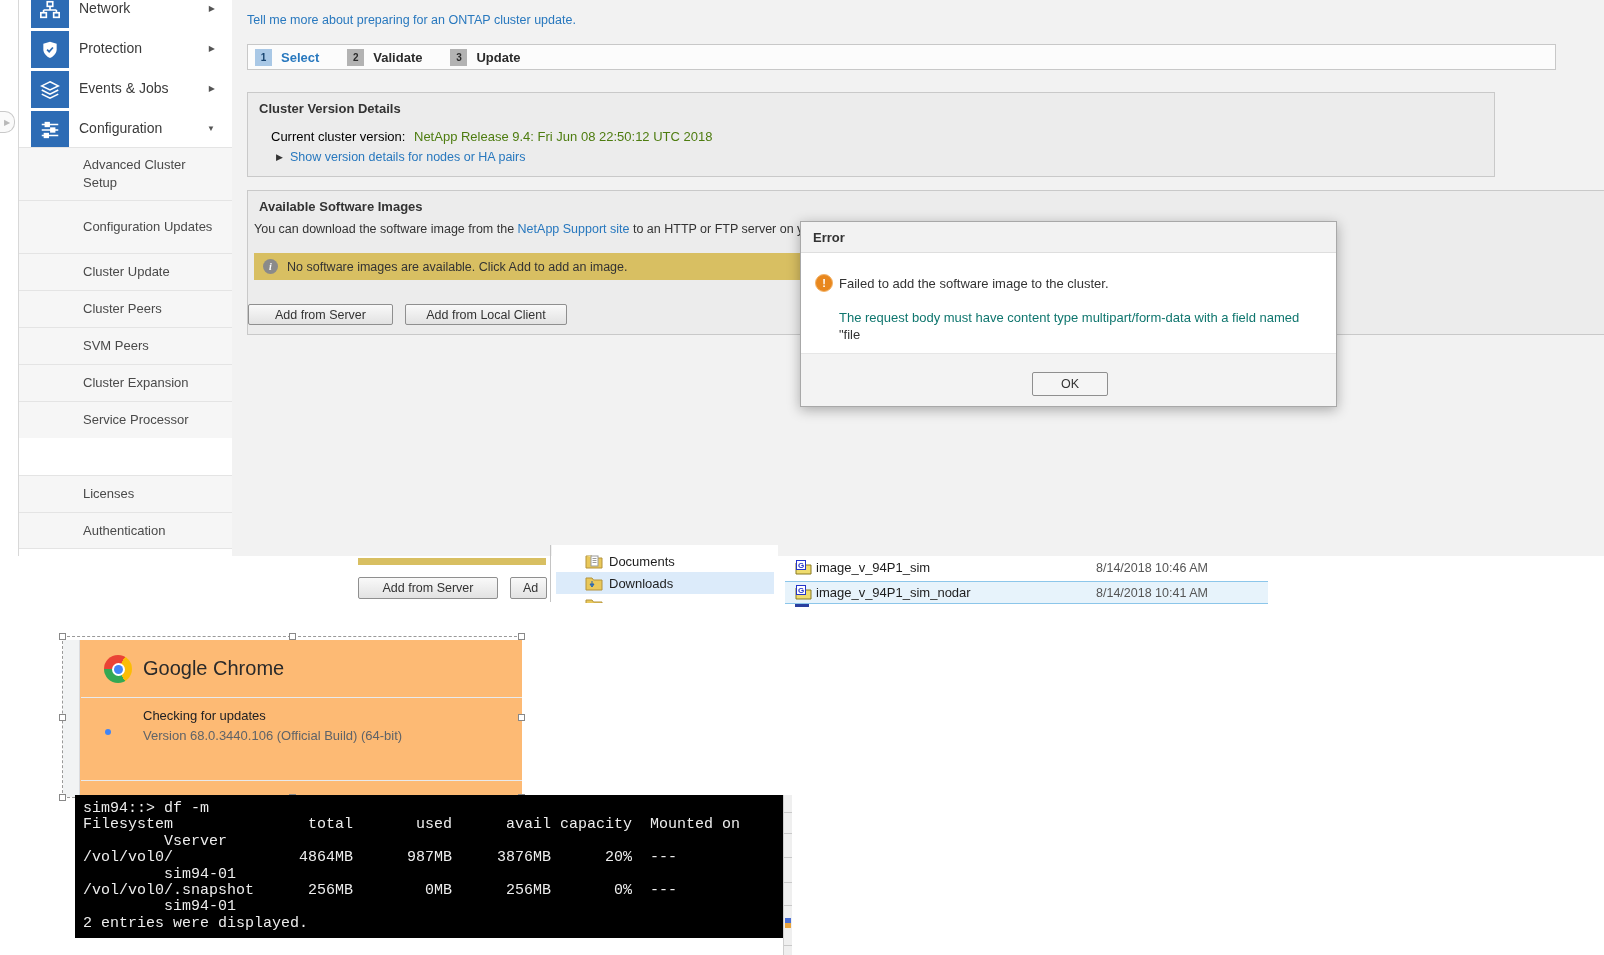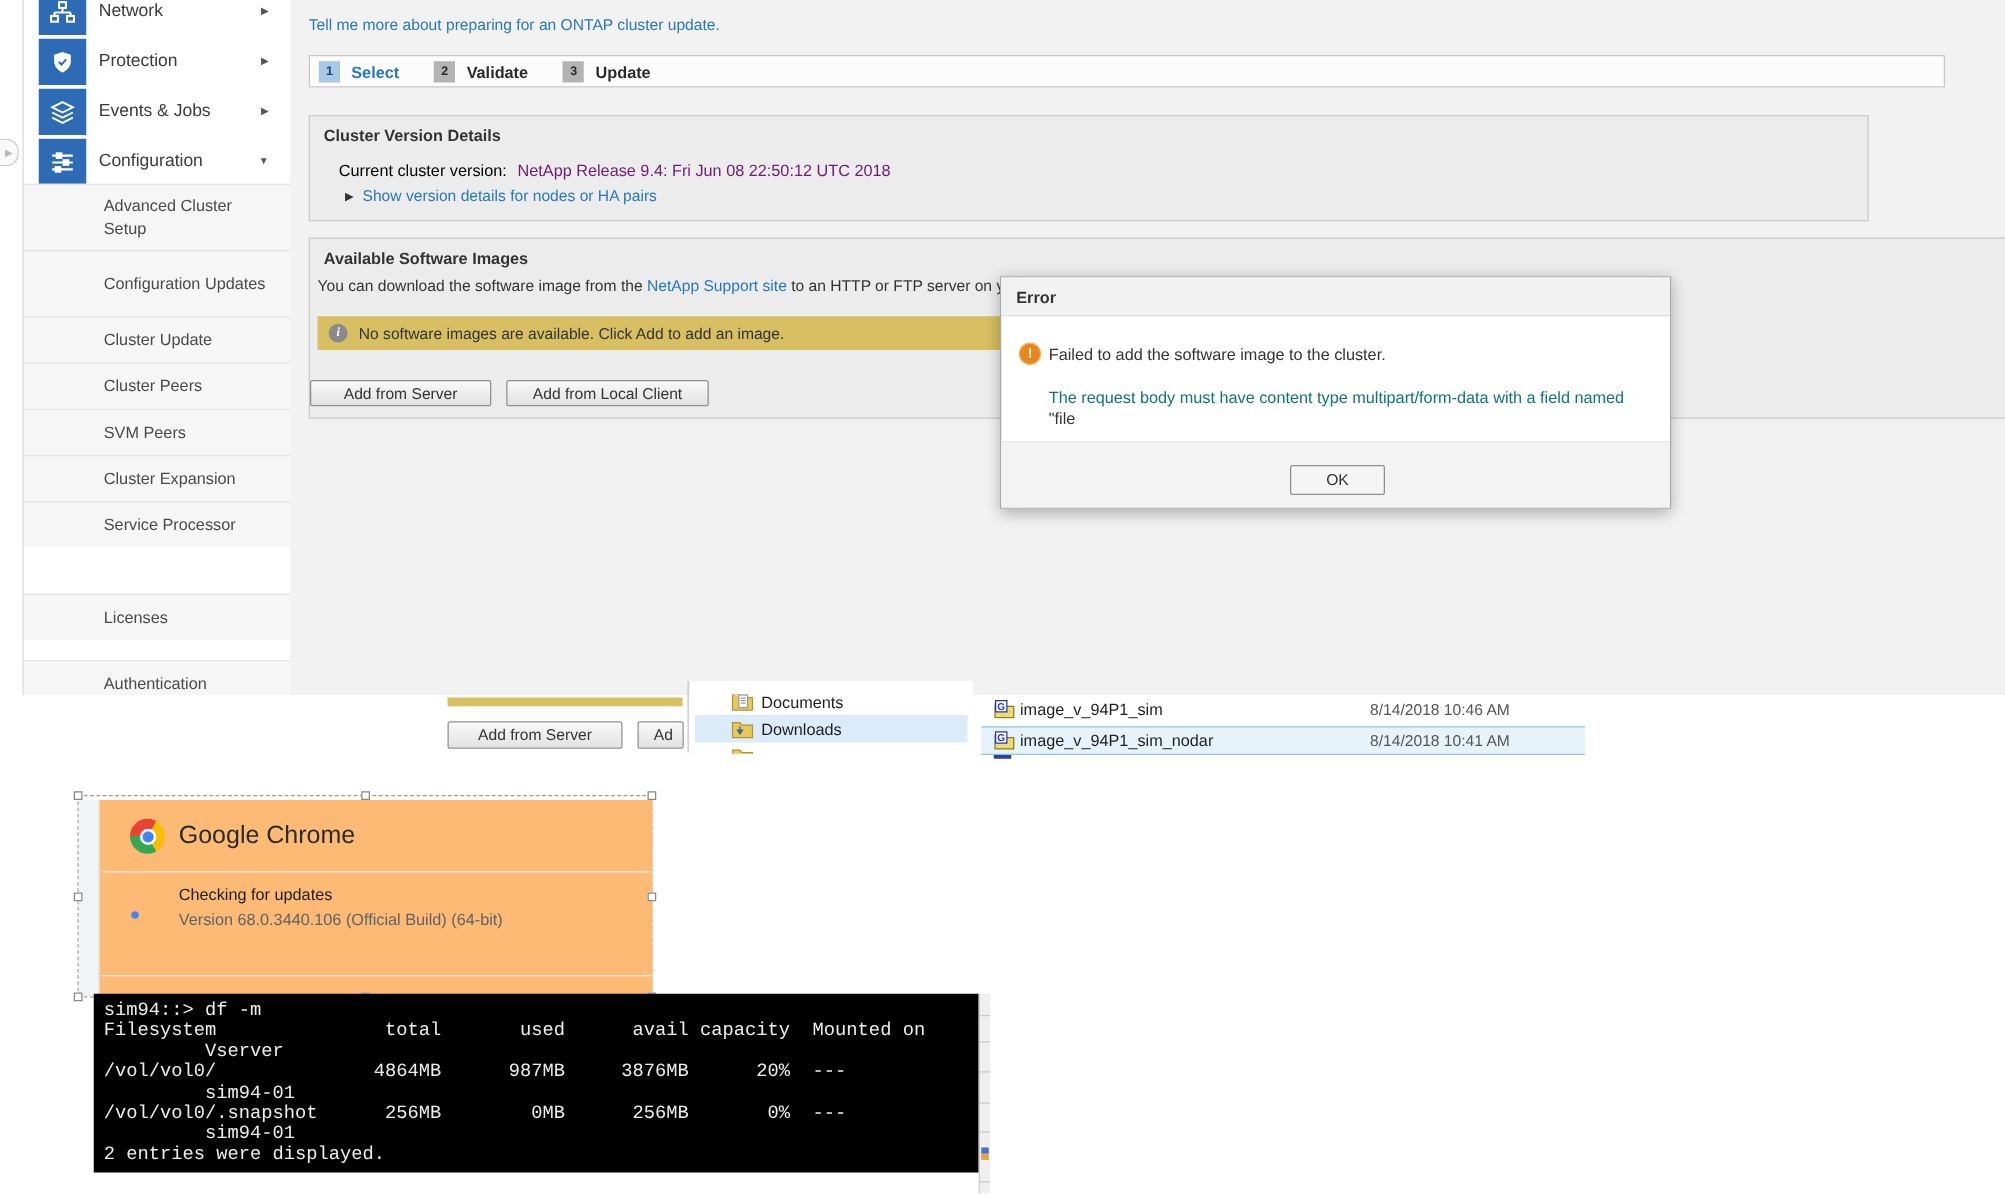--- a/index.html
+++ b/index.html
@@ -125,21 +125,21 @@
       </div>
     <div class="sub-row" style="top:364px;height:37px">
         <span>Cluster Expansion</span>
       </div>
     <div class="sub-row" style="top:401px;height:37px">
         <span>Service Processor</span>
       </div>
     <div class="sub-row" style="top:475px;height:37px">
         <span>Licenses</span>
       </div>
-    <div class="sub-row" style="top:528px;height:37px;border-bottom:1px solid #e4e4e4">
+    <div class="sub-row" style="top:512px;height:37px;border-bottom:1px solid #e4e4e4">
         <span>Authentication</span>
       </div>
   </div>
 
   <div id="content" class="abs">
     <span class="abs link" style="left:15px;top:13px;font-size:12.5px">Tell me more about preparing for an ONTAP cluster update.</span>
 
     <div class="abs" style="left:15px;top:44px;width:1309px;height:26px;background:#fcfcfc;border:1px solid #c8c8c8;box-sizing:border-box;display:flex;align-items:center;padding-left:7px;gap:28px">
       <div style="display:flex;align-items:center;gap:9px">
         <span class="badge" style="background:#a9c8e6;color:#16426e">1</span>
@@ -151,21 +151,21 @@
       </div>
       <div style="display:flex;align-items:center;gap:9px">
         <span class="badge" style="background:#b3b3b3;color:#2b2b2b">3</span>
         <span style="font-weight:bold;color:#2b2b2b">Update</span>
       </div>
     </div>
 
     <div class="panel" style="left:15px;top:92px;width:1248px;height:85px">
       <span class="panel-title">Cluster Version Details</span>
       <span class="abs" style="left:23px;top:36px;color:#000000">Current cluster version:</span>
-      <span class="abs" style="left:166px;top:36px;color:#701a75">NetApp Release 9.4: Fri Jun 08 22:50:12 UTC 2018</span>
+      <span class="abs" style="left:166px;top:36px;color:#4d7c0f">NetApp Release 9.4: Fri Jun 08 22:50:12 UTC 2018</span>
       <span class="abs" style="left:28px;top:59px;font-size:9px;color:#333">▶</span>
       <span class="abs link" style="left:42px;top:57px;font-size:12.5px">Show version details for nodes or HA pairs</span>
     </div>
 
     <div class="panel" style="left:15px;top:190px;width:1358px;height:145px">
       <span class="panel-title">Available Software Images</span>
       <div class="abs" style="left:6px;top:31px;font-size:12.5px;white-space:nowrap">
         <span>You can download the software image from the </span><span class="link">NetApp Support site</span><span> to an HTTP or FTP server on your network.</span>
       </div>
       <div class="abs" style="left:6px;top:62px;width:560px;height:27px;background:#d8bf62;display:flex;align-items:center">

